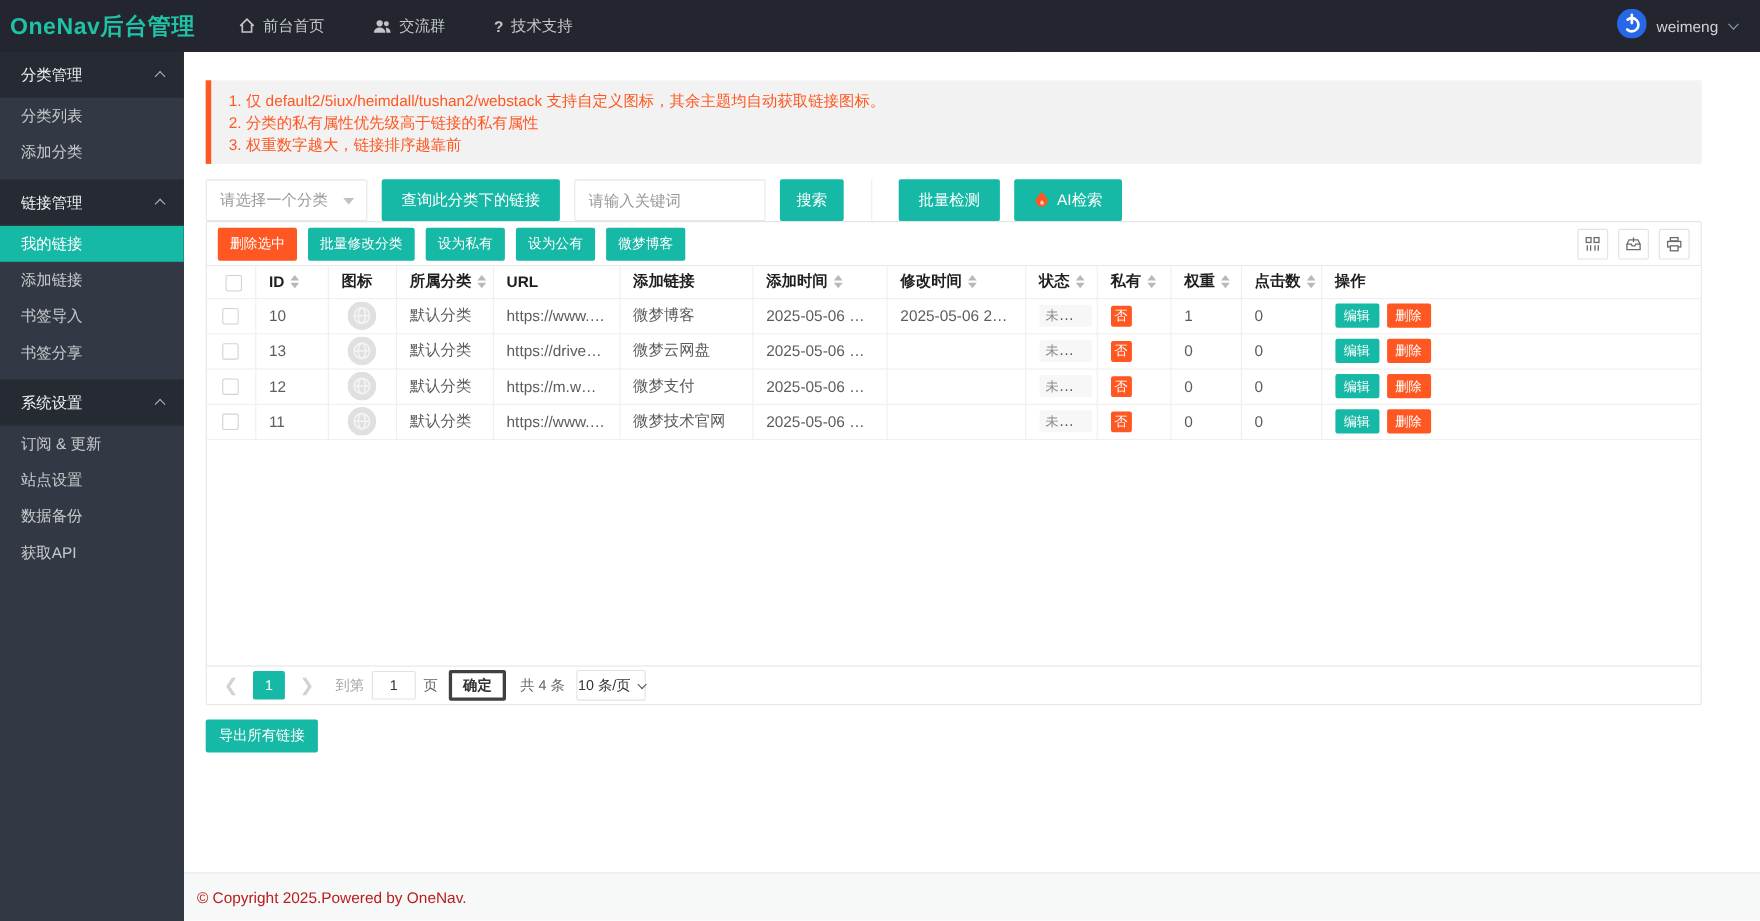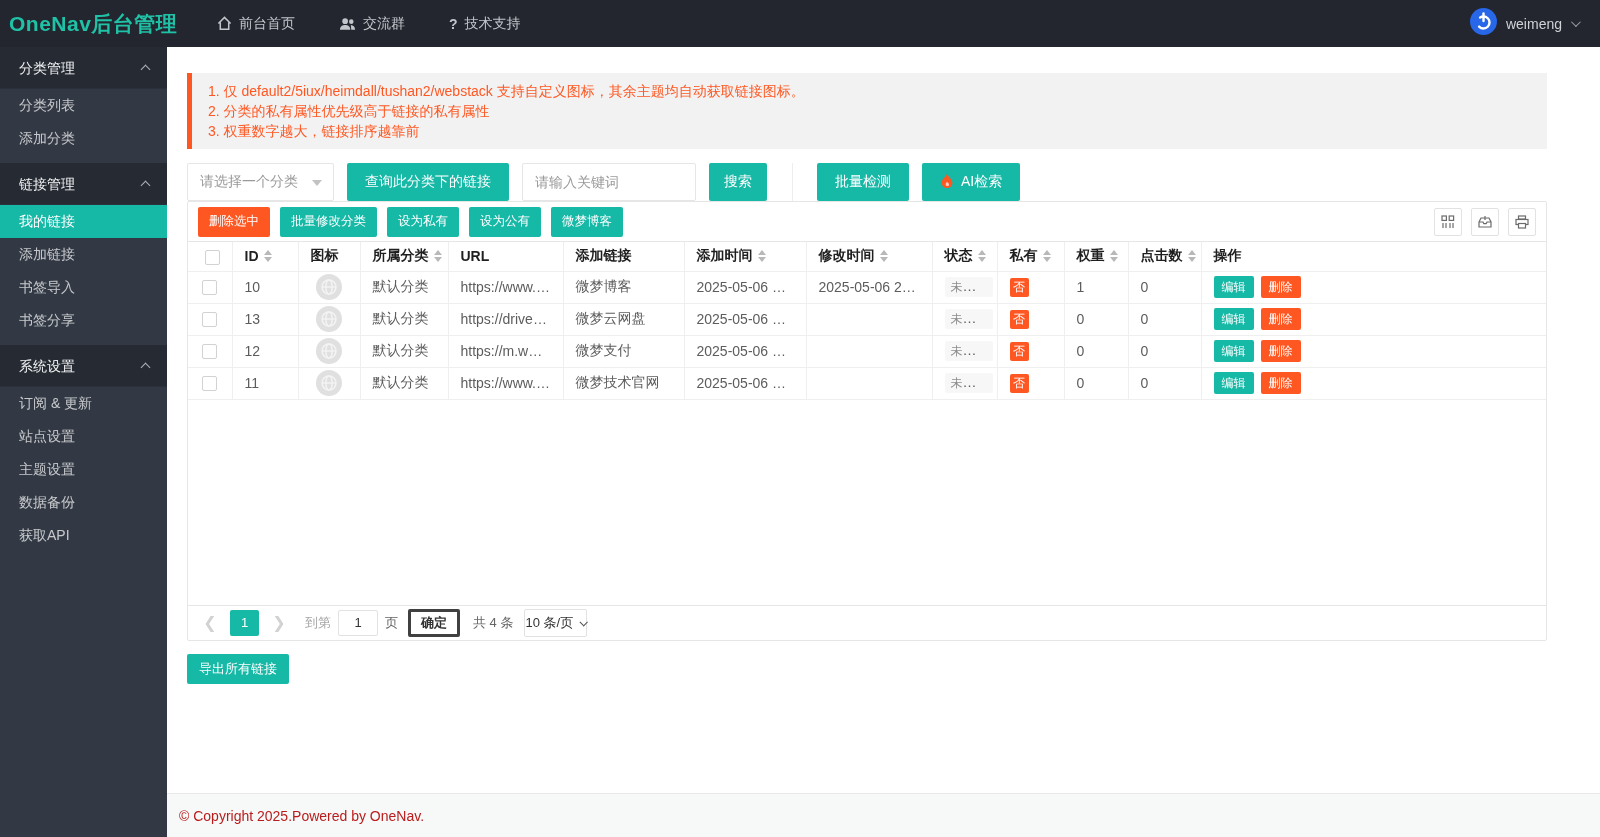--- a/index.html
+++ b/index.html
@@ -163,21 +163,20 @@
     <div class="side-gap"></div>
     <div class="side-section-title"><span>链接管理</span><span class="chev-up"></span></div>
     <div class="side-item active">我的链接</div>
     <div class="side-item">添加链接</div>
     <div class="side-item">书签导入</div>
     <div class="side-item">书签分享</div>
     <div class="side-gap"></div>
     <div class="side-section-title"><span>系统设置</span><span class="chev-up"></span></div>
     <div class="side-item">订阅 &amp; 更新</div>
     <div class="side-item">站点设置</div>
-    <div class="side-item">主题设置</div>
     <div class="side-item">数据备份</div>
     <div class="side-item">获取API</div>
   </aside>
 
 <div class="main">
   <div class="content-pad">
 
     <div class="notice" id="notice-box">
         <p>1. 仅 default2/5iux/heimdall/tushan2/webstack 支持自定义图标，其余主题均自动获取链接图标。</p>
         <p>2. 分类的私有属性优先级高于链接的私有属性</p>

